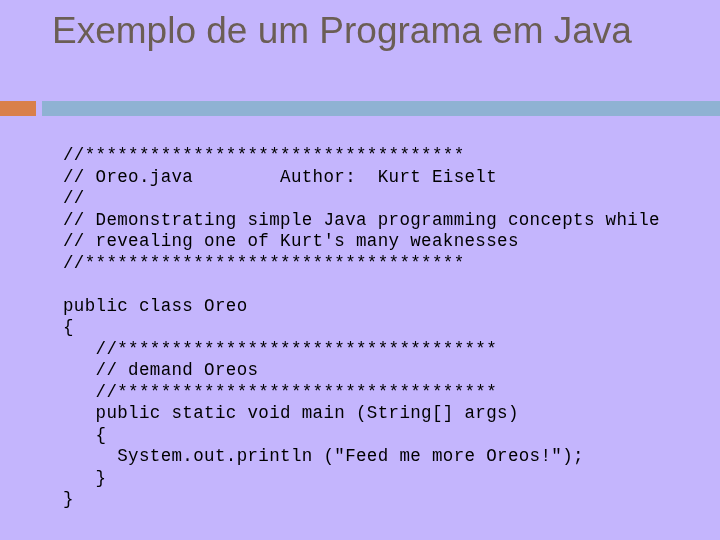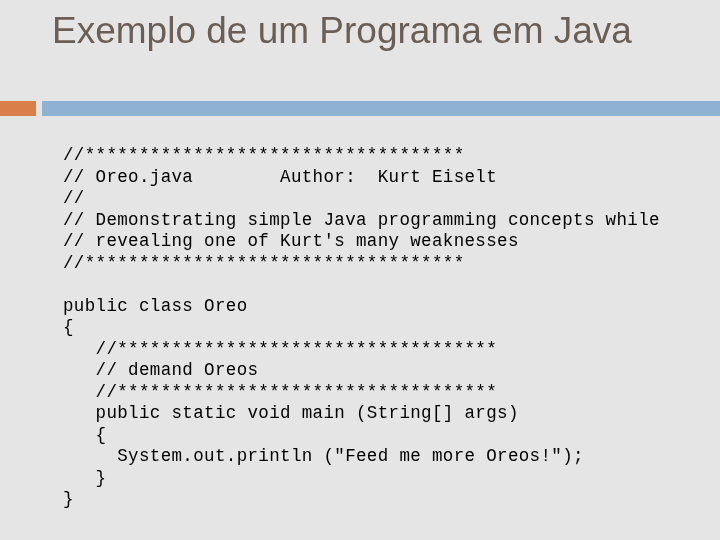--- a/index.html
+++ b/index.html
@@ -41,21 +41,21 @@
     color:#000000;
     white-space:pre;
     letter-spacing:0.35px;
   }
   .code-line { display:block; height:21.5px; }
   .code-line.blank { height:21.5px; }
 </style>
 </head>
 <body>
 
-<div class="slide" style="background: #e5e5e5;">
+<div class="slide" style="background: #c4b5fd;">
 
   <div class="title" style="color: rgb(107, 94, 85);">Exemplo de um Programa em Java</div>
 
   <div class="divider">
     <div class="accent" style="background: rgb(217, 128, 74);"></div>
     <div class="rule" style="background: rgb(143, 178, 211);"></div>
   </div>
 
   <div class="code" style="color: rgb(0, 0, 0);"><span class="code-line">//***********************************</span><span class="code-line">// Oreo.java        Author:  Kurt Eiselt</span><span class="code-line">//</span><span class="code-line">// Demonstrating simple Java programming concepts while</span><span class="code-line">// revealing one of Kurt's many weaknesses</span><span class="code-line">//***********************************</span><span class="code-line blank"></span><span class="code-line">public class Oreo</span><span class="code-line">{</span><span class="code-line">   //***********************************</span><span class="code-line">   // demand Oreos</span><span class="code-line">   //***********************************</span><span class="code-line">   public static void main (String[] args)</span><span class="code-line">   {</span><span class="code-line">     System.out.println ("Feed me more Oreos!");</span><span class="code-line">   }</span><span class="code-line">}</span></div>
 

